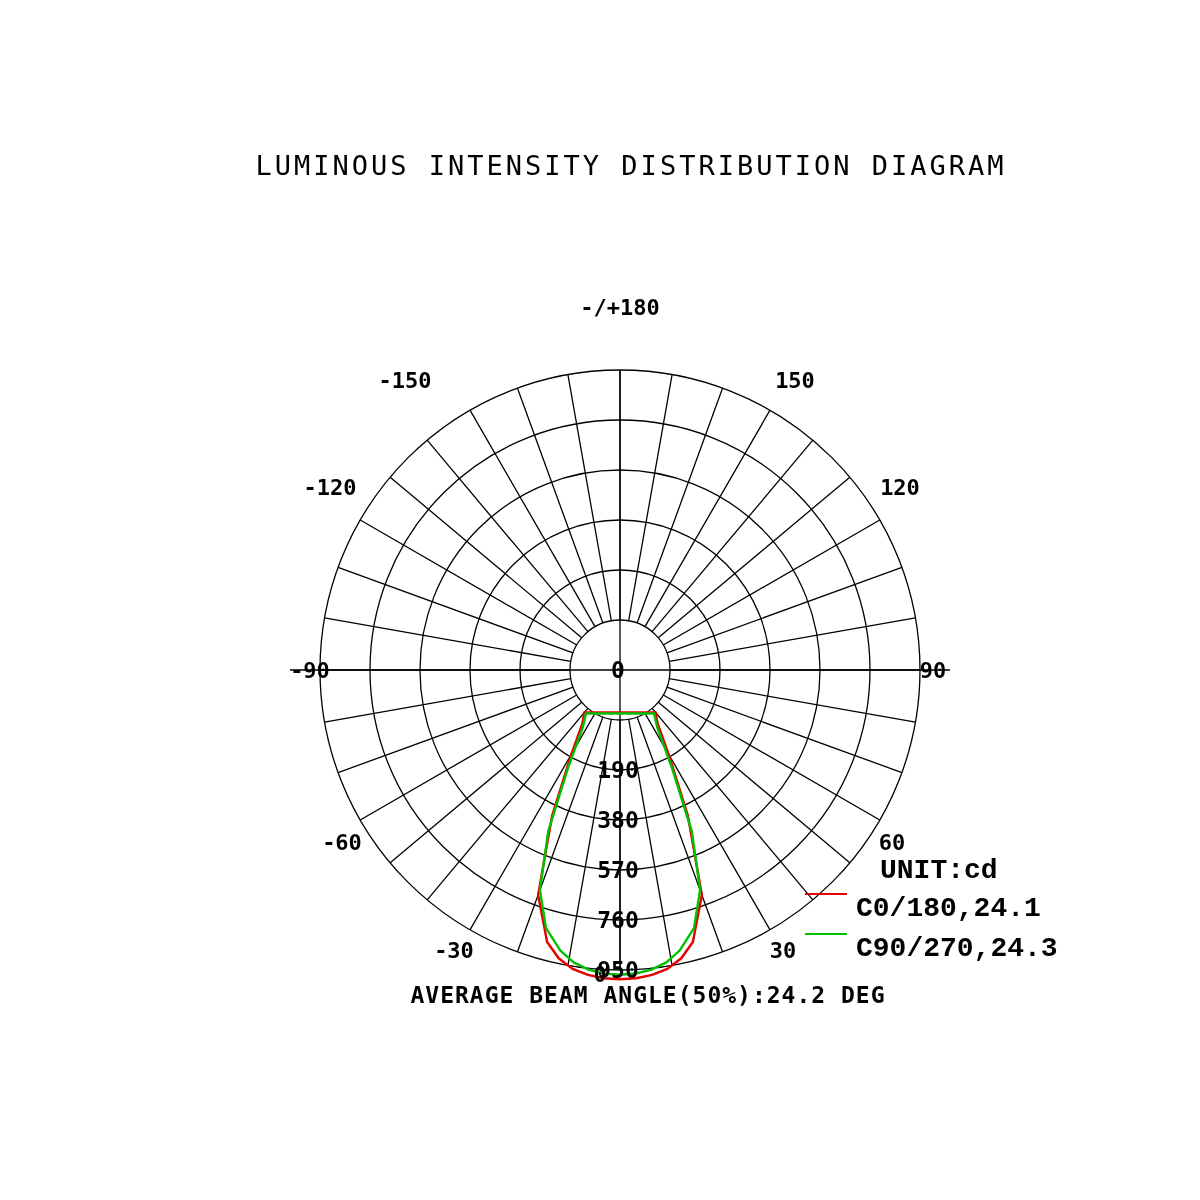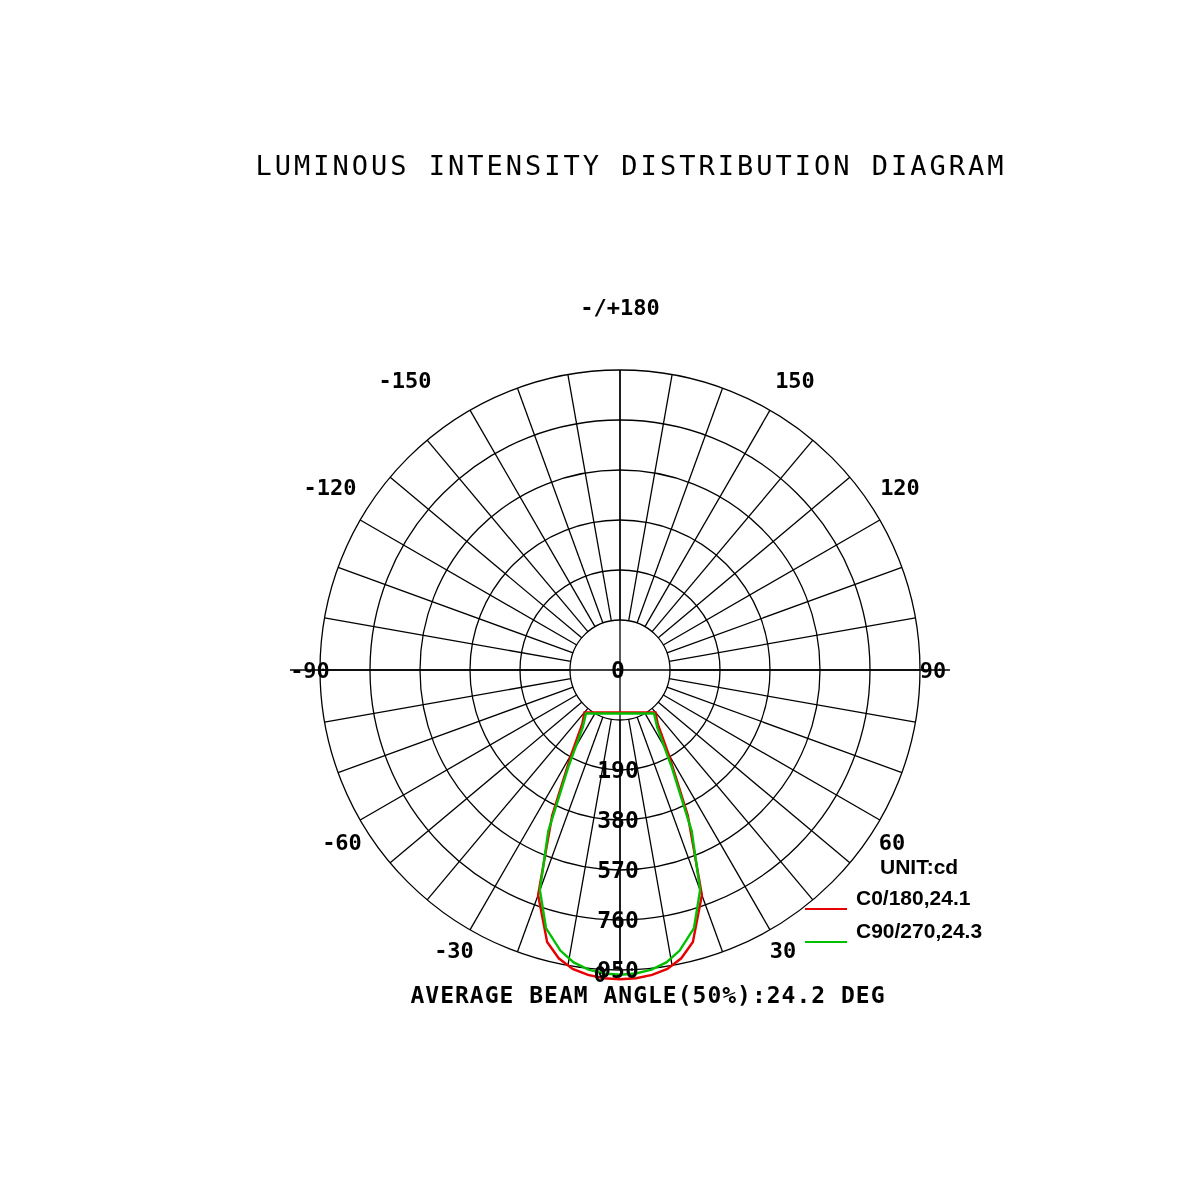--- a/index.html
+++ b/index.html
@@ -55,33 +55,33 @@
     fill: none;
   }
   .curve {
     fill: none;
     stroke-width: 2.4;
   }
   #legend {
     position: absolute;
     left: 805px;
     top: 855px;
-    font-family: Liberation Sans, sans-serif;
-    font-size: 21px;
+    font-family: Liberation Mono, monospace;
+    font-size: 28px;
     font-weight: bold;
     color: #000;
   }
   #legend .unit {
     margin-left: 75px;
     margin-bottom: 7px;
     white-space: nowrap;
   }
   #legend .entry {
     display: flex;
-    align-items: flex-end;
+    align-items: flex-start;
     margin-bottom: 9px;
     white-space: nowrap;
   }
   #legend .swatch {
     width: 42px;
     height: 0;
     border-top: 2.6px solid #000;
     margin-right: 9px;
     flex: 0 0 auto;
   }

